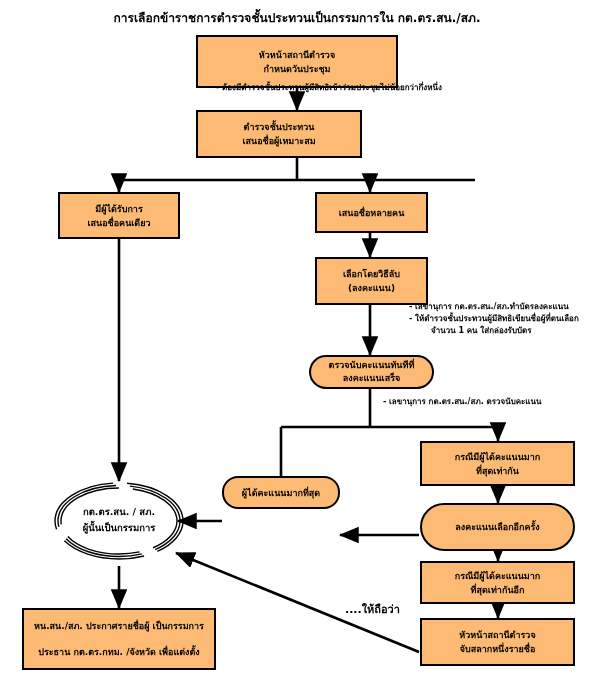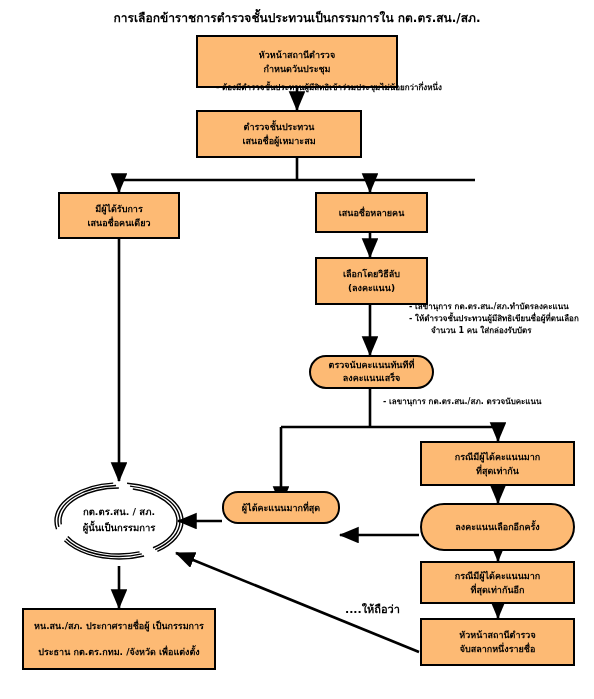--- a/index.html
+++ b/index.html
@@ -132,21 +132,21 @@
   <div class="node" style="left:420px;top:561px;width:155px;height:43px;">
     <span>กรณีมีผู้ได้คะแนนมาก</span>
     <span>ที่สุดเท่ากันอีก</span>
   </div>
 
   <div class="node" style="left:420px;top:618px;width:155px;height:48px;">
     <span>หัวหน้าสถานีตำรวจ</span>
     <span>จับสลากหนึ่งรายชื่อ</span>
   </div>
 
-  <div class="node" style="left:222px;top:491px;width:118px;height:33px;border-radius:16px;">
+  <div class="node" style="left:222px;top:476px;width:118px;height:33px;border-radius:16px;">
     <span>ผู้ได้คะแนนมากที่สุด</span>
   </div>
 
   <div class="small-note" style="left:345px;top:600px;">
     <span>....ให้ถือว่า</span>
   </div>
 
   <div class="ellipse-label" style="left:39px;top:504px;">
     <span>กต.ตร.สน. / สภ.</span>
     <span>ผู้นั้นเป็นกรรมการ</span>

